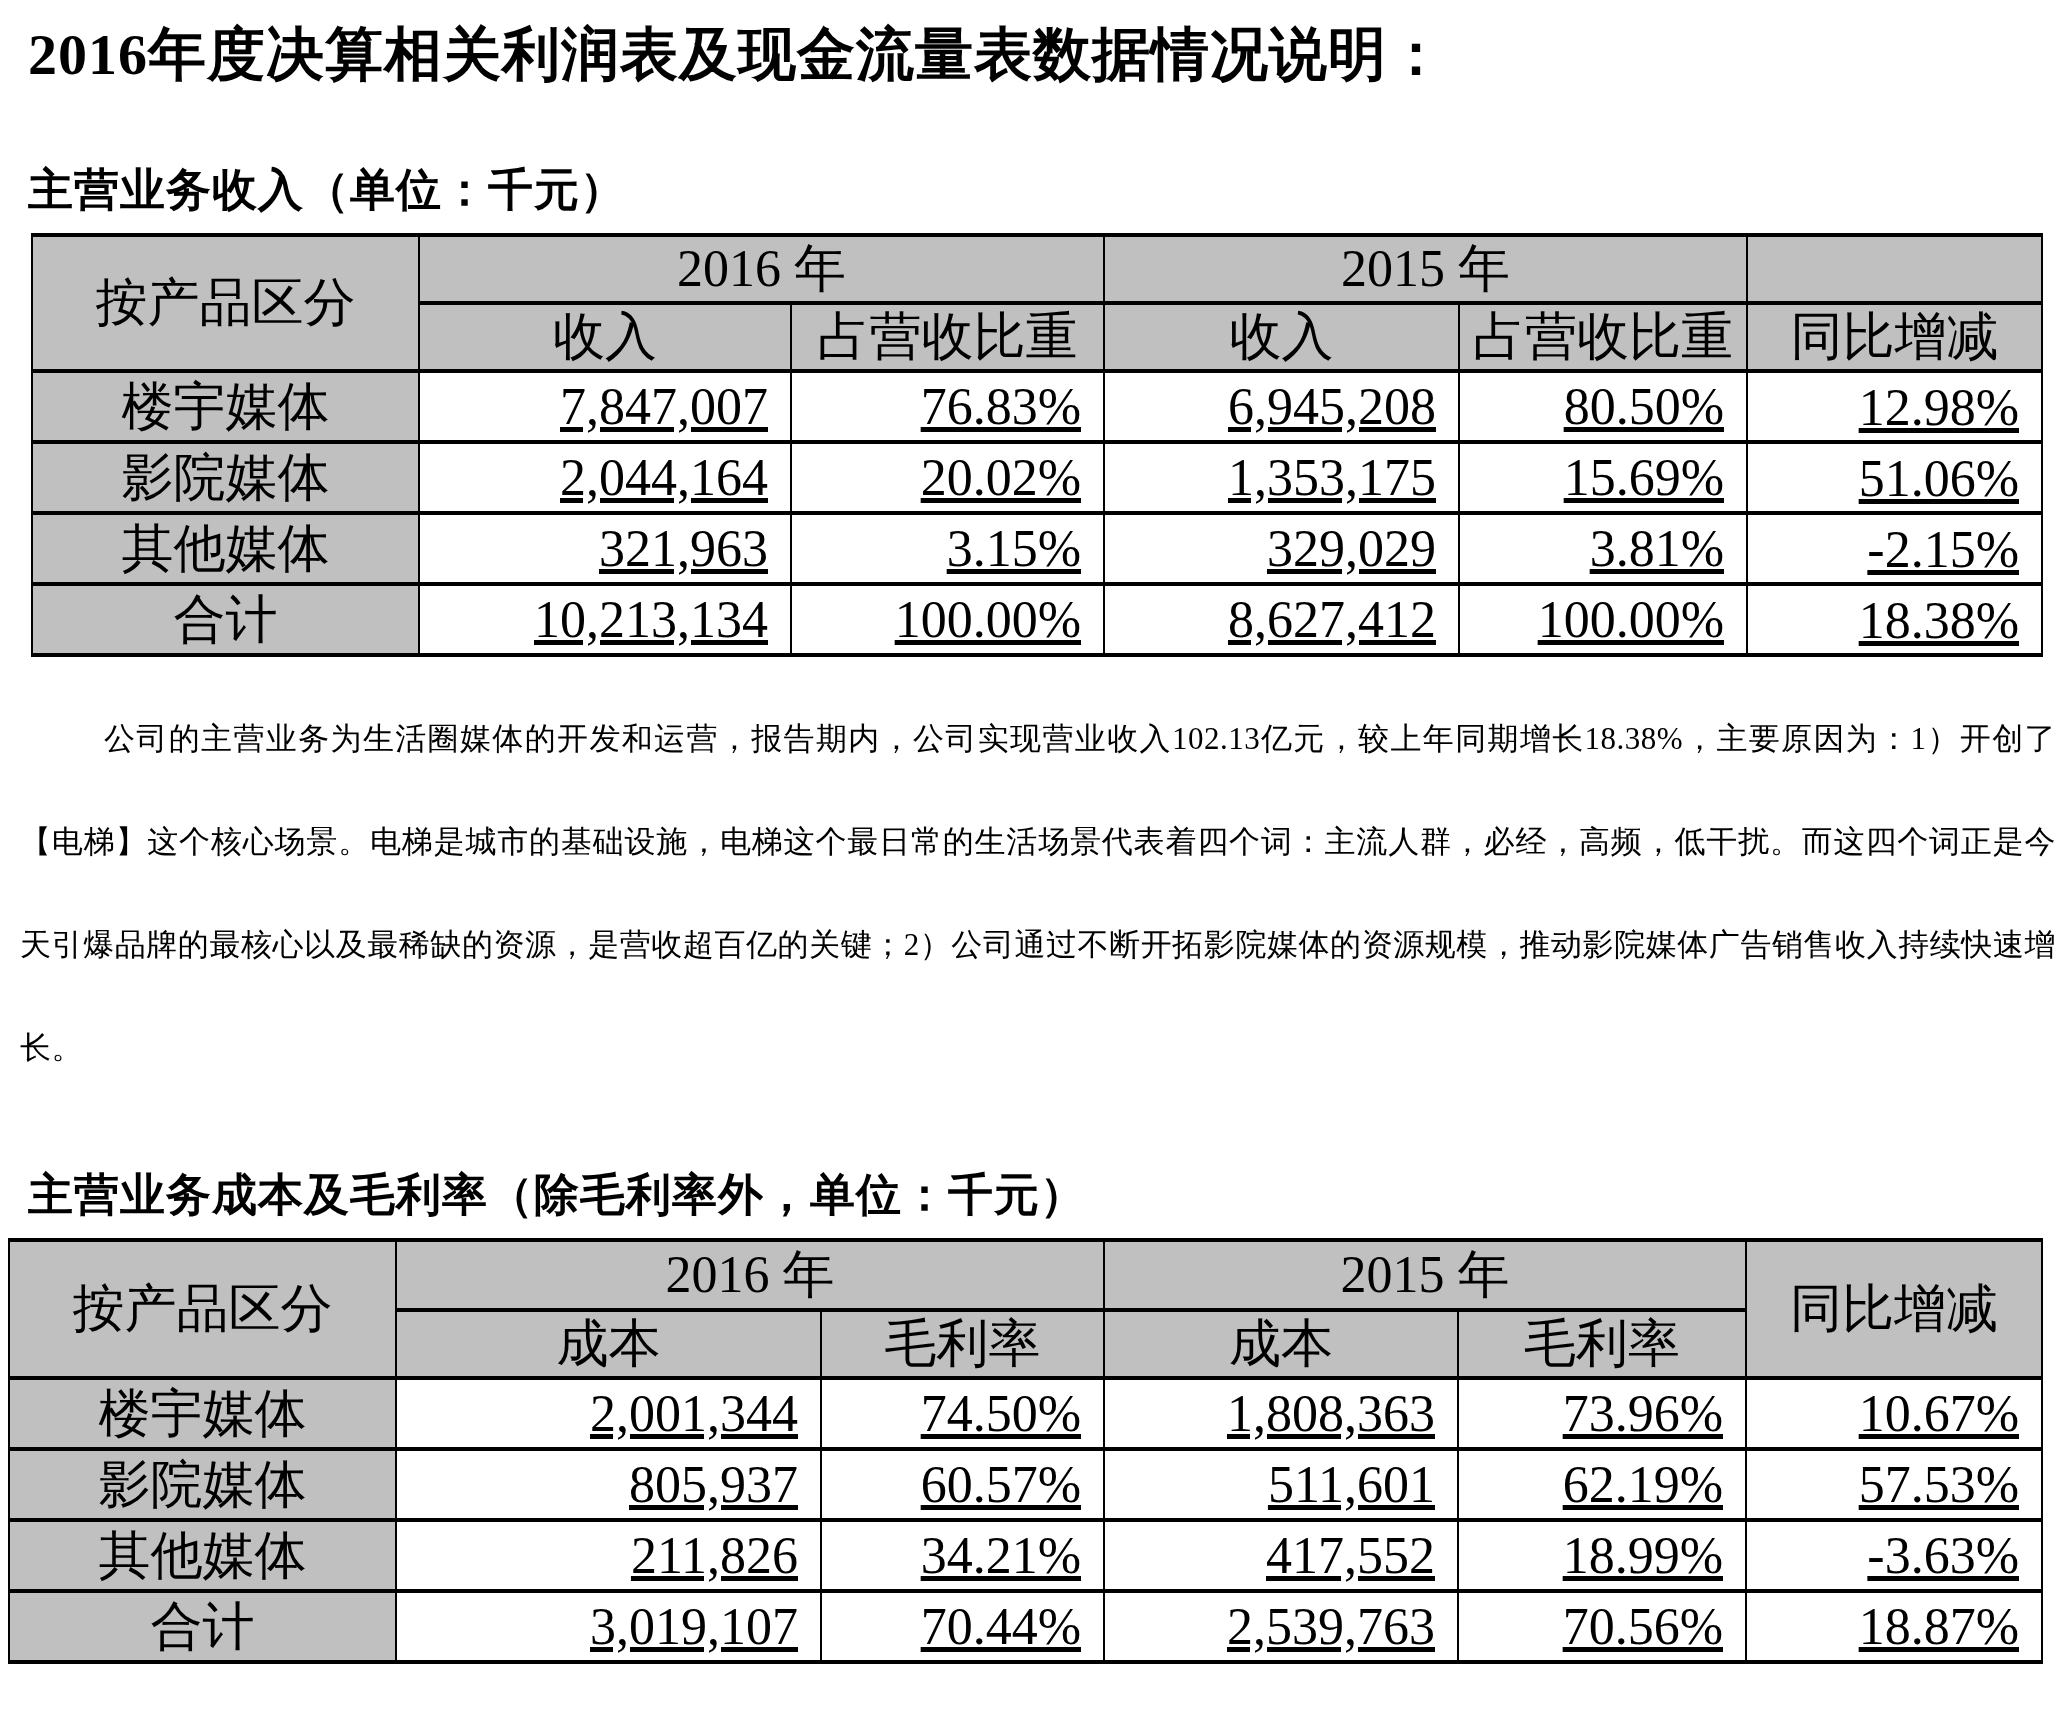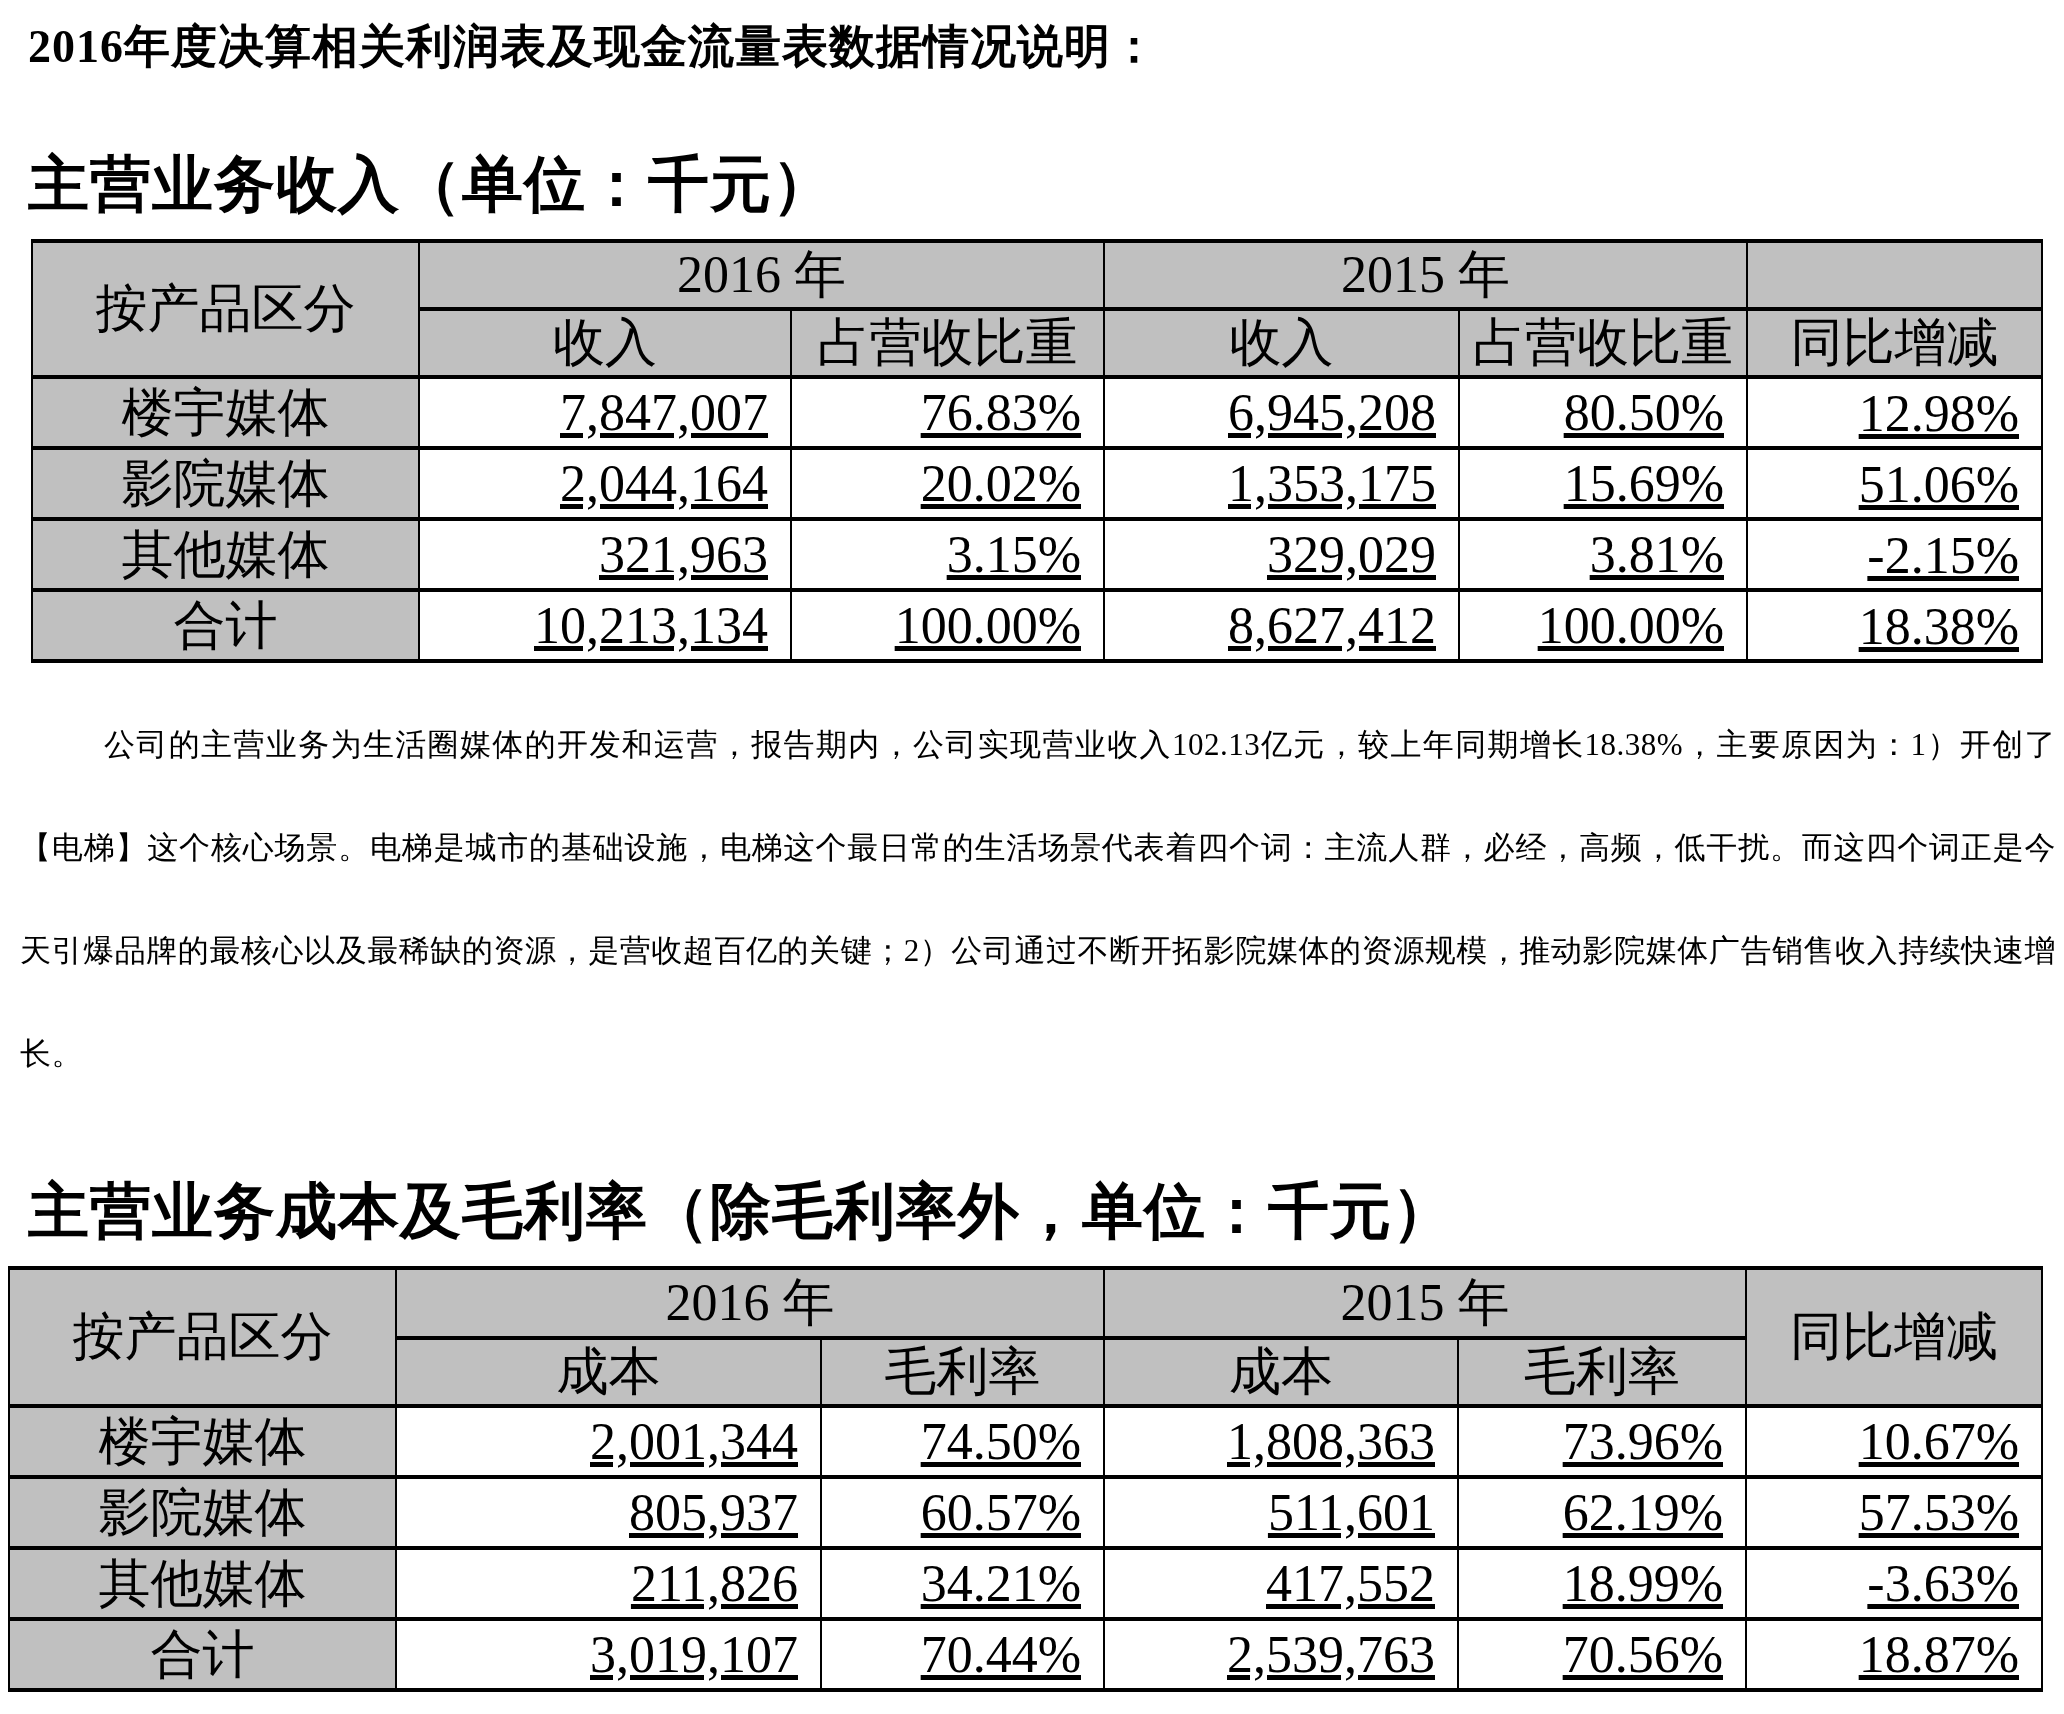--- a/index.html
+++ b/index.html
@@ -4,25 +4,25 @@
 <style>
   html,body{margin:0;padding:0;background:#fff;}
   body{
     width:2064px;height:1714px;overflow:hidden;position:relative;
     font-family:"Liberation Serif","DejaVu Serif",serif;
     color:#000;
     -webkit-font-smoothing:antialiased;
   }
   .doc-title{
     margin:16px 0 0 28px;
-    font-size:46px;font-weight:bold;letter-spacing:1px;
+    font-size:58px;font-weight:bold;letter-spacing:1px;
   }
   .section-heading{
     margin:66px 0 0 28px;
-    font-size:61px;font-weight:bold;letter-spacing:1px;
+    font-size:45px;font-weight:bold;letter-spacing:1px;
   }
   .section-heading.second{}
   table{
     border-collapse:collapse;table-layout:fixed;
     font-size:52px;line-height:1.1;
   }
   #table1{margin:13px 0 0 31px;width:2010px;}
   #table2{margin:13px 0 0 8px;width:2033px;}
   td{
     border-top:4px solid #000;border-bottom:4px solid #000;

